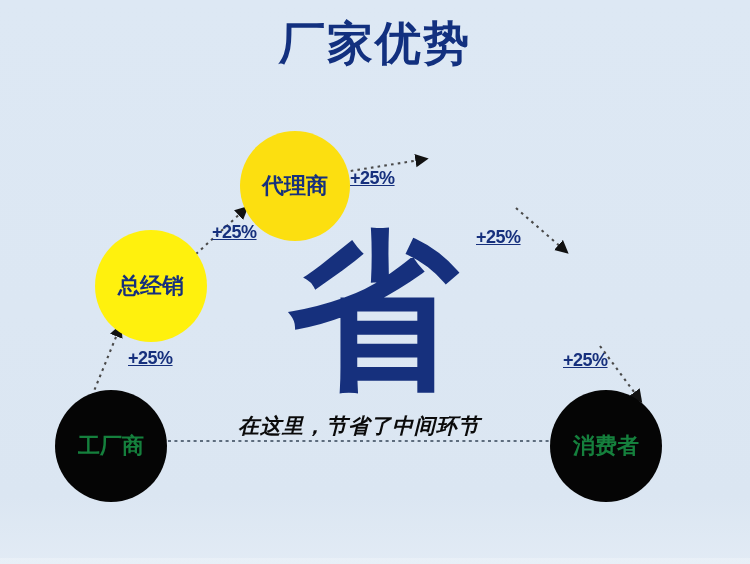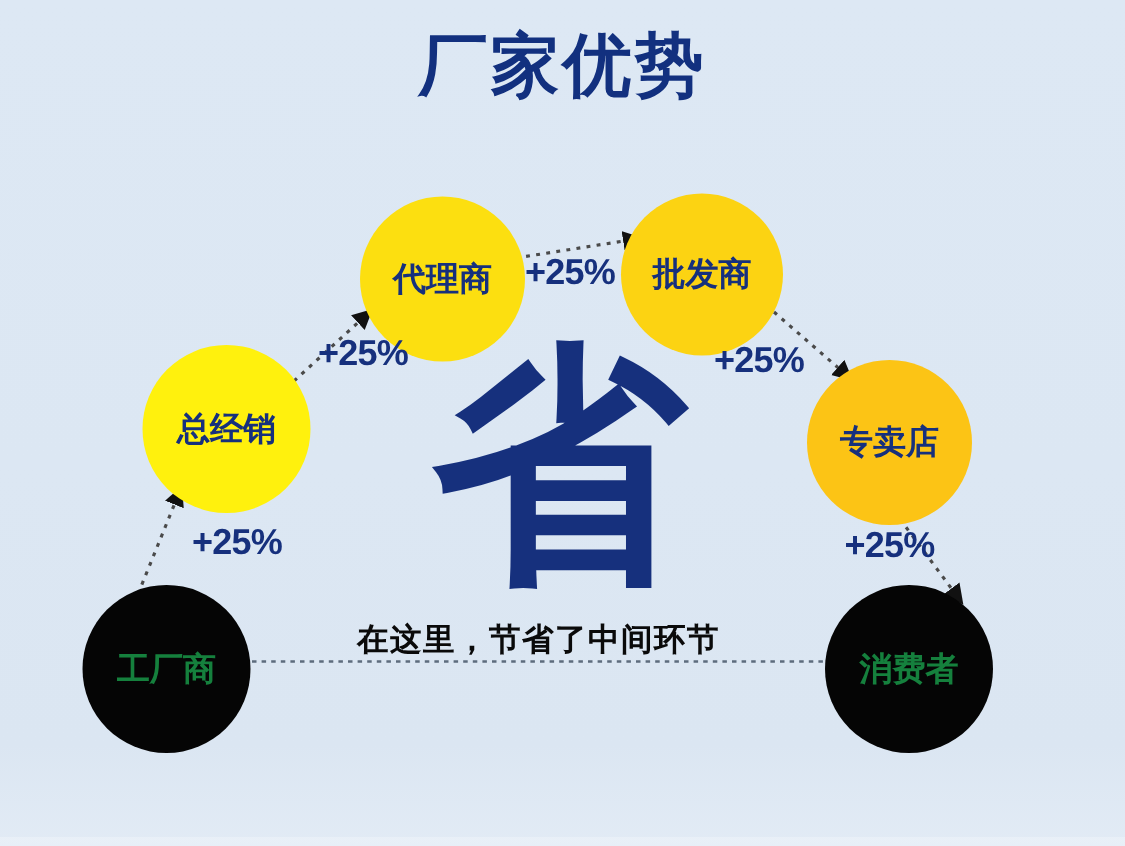--- a/index.html
+++ b/index.html
@@ -103,39 +103,41 @@
   #n-xiaofeizhe {
     left: 550px; top: 390px;  width: 112px; height: 112px;
     background: #050505;
     font-size: 22px;
   }
 
   
   .pct {
     position: absolute;
     color: #16307d;
-    font-size: 24px;
+    font-size: 18px;
     font-weight: bold;
     white-space: nowrap;
     letter-spacing: -0.5px;
+    text-decoration: underline;
   }
   #p-1 { left: 128px; top: 348px; }
   #p-2 { left: 212px; top: 222px; }
   #p-3 { left: 350px; top: 168px; }
   #p-4 { left: 476px; top: 227px; }
   #p-5 { left: 563px; top: 350px; }
 
   
   .bottomline {
     position: absolute;
     color: #0a0a0a;
     font-size: 21px;
     font-weight: bold;
     white-space: nowrap;
     letter-spacing: 1px;
+    font-style: italic;
   }
   #b-1 { left: 238px; top: 412px; }
   #b-2 { left: 238px; top: 457px; }
 
   
   #bottom-strip {
     position: absolute;
     left: 0;
     bottom: 0;
     width: 750px;
@@ -185,27 +187,21 @@
   </svg>
 
   <div class="node node-yellow" id="n-dailishang">
     <span class="label">代理商</span>
   </div>
 
   <div class="node node-yellow" id="n-zongjingxiao">
     <span class="label">总经销</span>
   </div>
 
-  <div class="node node-yellow" id="n-pifashang">
-    <span class="label">批发商</span>
-  </div>
-
-  <div class="node node-yellow" id="n-zhuanmaidian">
-    <span class="label">专卖店</span>
-  </div>
+
 
   <div class="node node-black" id="n-gongchangshang">
     <span class="label">工厂商</span>
   </div>
 
   <div class="node node-black" id="n-xiaofeizhe">
     <span class="label">消费者</span>
   </div>
 
   <div class="pct" id="p-1">+25%</div>

